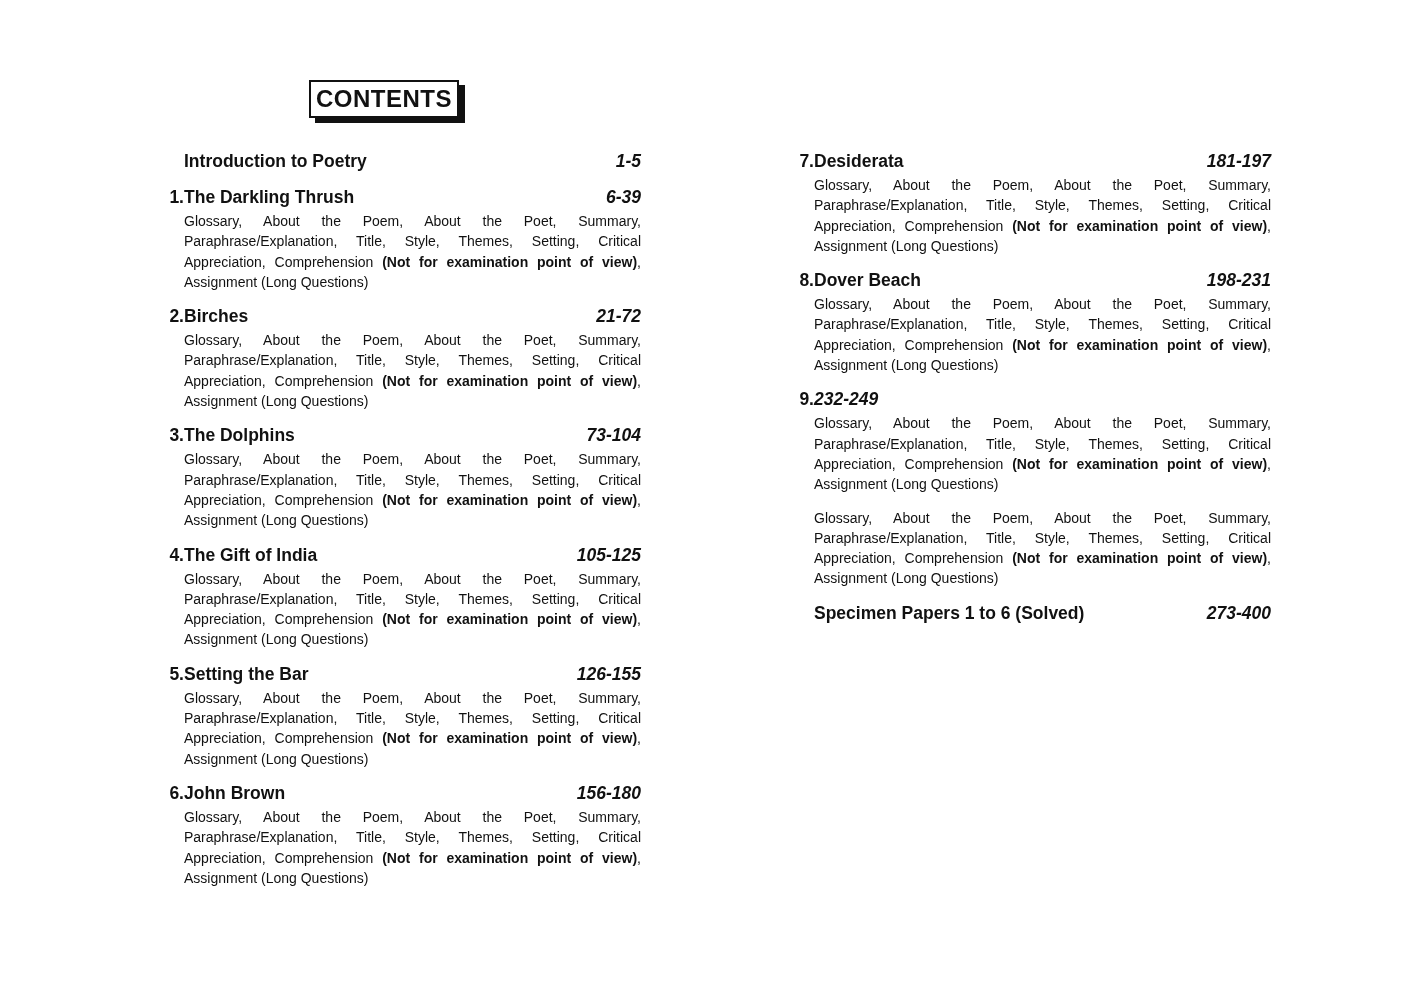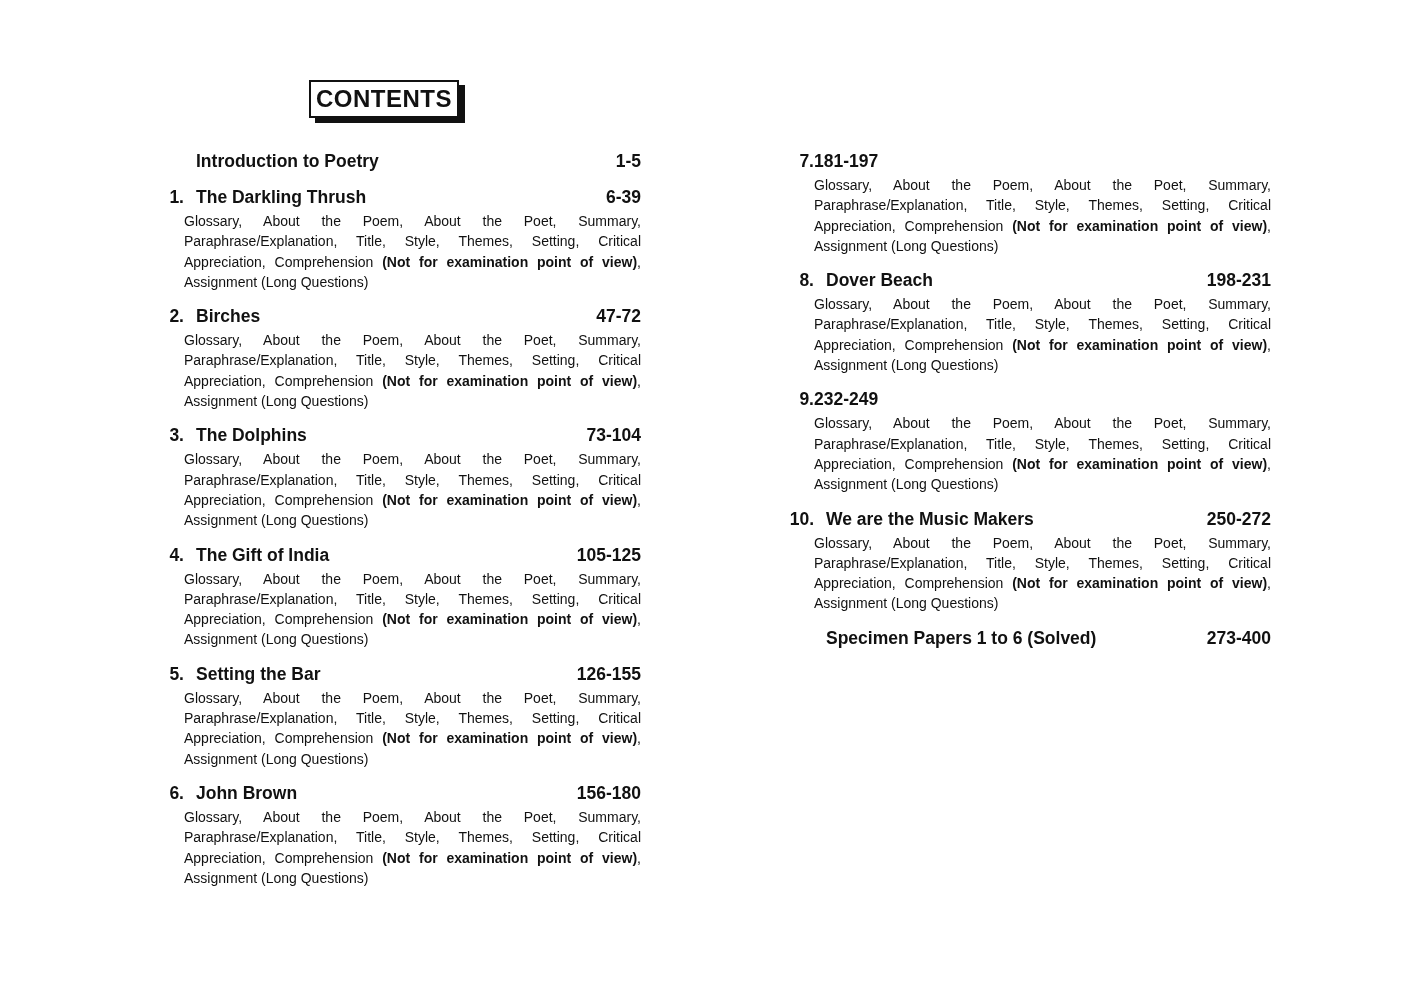--- a/index.html
+++ b/index.html
@@ -10,22 +10,22 @@
                box-shadow: 6px 5px 0 #111; display: flex; align-items: center; justify-content: center; }
   .title-box span { font-weight: bold; font-size: 24px; letter-spacing: 0.5px; font-variant: small-caps; font-family: "Liberation Sans", sans-serif; }
   .title-big { font-size: 30px; }
   .col { position: absolute; }
   .col.left { left: 150px; top: 149px; width: 491px; }
   .col.right { left: 770px; top: 149px; width: 501px; }
   .entry { position: relative; margin-bottom: 0; }
   .head { display: flex; align-items: baseline; font-weight: bold; font-size: 17.5px; height: 25px; line-height: 25px; }
   .num { width: 34px; text-align: right; padding-right: 0px; box-sizing: border-box; }
   .col.right .num { width: 44px; }
-  .htitle { flex: 1; padding-left: 0; margin-left: 12px; }
-  .pages { text-align: right; }
+  .htitle { flex: 1; padding-left: 0; margin-left: 0px; }
+  .pages { text-align: right; font-style: italic; }
   .desc { margin-left: 34px; font-size: 14px; line-height: 20.3px; text-align: justify; margin-top: 1px; }
   .col.right .desc { margin-left: 44px; }
   .desc b { font-weight: bold; }
   .gap-intro { height: 11px; }
   .gap { height: 12px; }
 </style>
 </head>
 <body>
 
 <div class="title-box">
@@ -49,21 +49,21 @@
       <span class="pages">6-39</span>
     </div>
     <div class="desc"><span>Glossary, About the Poem, About the Poet, Summary, Paraphrase/Explanation, Title, Style, Themes, Setting, Critical Appreciation, Comprehension </span><b>(Not for examination point of view)</b><span>, Assignment (Long Questions)</span></div>
   </div>
   <div class="gap"></div>
 
   <div class="entry">
     <div class="head">
       <span class="num">2.</span>
       <span class="htitle">Birches</span>
-      <span class="pages">47-72</span>
+      <span class="pages">21-72</span>
     </div>
     <div class="desc"><span>Glossary, About the Poem, About the Poet, Summary, Paraphrase/Explanation, Title, Style, Themes, Setting, Critical Appreciation, Comprehension </span><b>(Not for examination point of view)</b><span>, Assignment (Long Questions)</span></div>
   </div>
   <div class="gap"></div>
 
   <div class="entry">
     <div class="head">
       <span class="num">3.</span>
       <span class="htitle">The Dolphins</span>
       <span class="pages">73-104</span>
@@ -99,20 +99,21 @@
       <span class="pages">156-180</span>
     </div>
     <div class="desc"><span>Glossary, About the Poem, About the Poet, Summary, Paraphrase/Explanation, Title, Style, Themes, Setting, Critical Appreciation, Comprehension </span><b>(Not for examination point of view)</b><span>, Assignment (Long Questions)</span></div>
   </div>
 </div>
 
 <div class="col right">
   <div class="entry">
     <div class="head">
       <span class="num">7.</span>
+      <span class="htitle">Desiderata</span>
       <span class="pages">181-197</span>
     </div>
     <div class="desc"><span>Glossary, About the Poem, About the Poet, Summary, Paraphrase/Explanation, Title, Style, Themes, Setting, Critical Appreciation, Comprehension </span><b>(Not for examination point of view)</b><span>, Assignment (Long Questions)</span></div>
   </div>
   <div class="gap"></div>
 
   <div class="entry">
     <div class="head">
       <span class="num">8.</span>
       <span class="htitle">Dover Beach</span>
@@ -125,25 +126,20 @@
   <div class="entry">
     <div class="head">
       <span class="num">9.</span>
       <span class="pages">232-249</span>
     </div>
     <div class="desc"><span>Glossary, About the Poem, About the Poet, Summary, Paraphrase/Explanation, Title, Style, Themes, Setting, Critical Appreciation, Comprehension </span><b>(Not for examination point of view)</b><span>, Assignment (Long Questions)</span></div>
   </div>
   <div class="gap"></div>
 
   <div class="entry">
-    <div class="head">
-      <span class="num">10.</span>
-      <span class="htitle">We are the Music Makers</span>
-      <span class="pages">250-272</span>
-    </div>
     <div class="desc"><span>Glossary, About the Poem, About the Poet, Summary, Paraphrase/Explanation, Title, Style, Themes, Setting, Critical Appreciation, Comprehension </span><b>(Not for examination point of view)</b><span>, Assignment (Long Questions)</span></div>
   </div>
   <div class="gap"></div>
 
   <div class="entry">
     <div class="head">
       <span class="num"></span>
       <span class="htitle">Specimen Papers 1 to 6 (Solved)</span>
       <span class="pages">273-400</span>
     </div>

